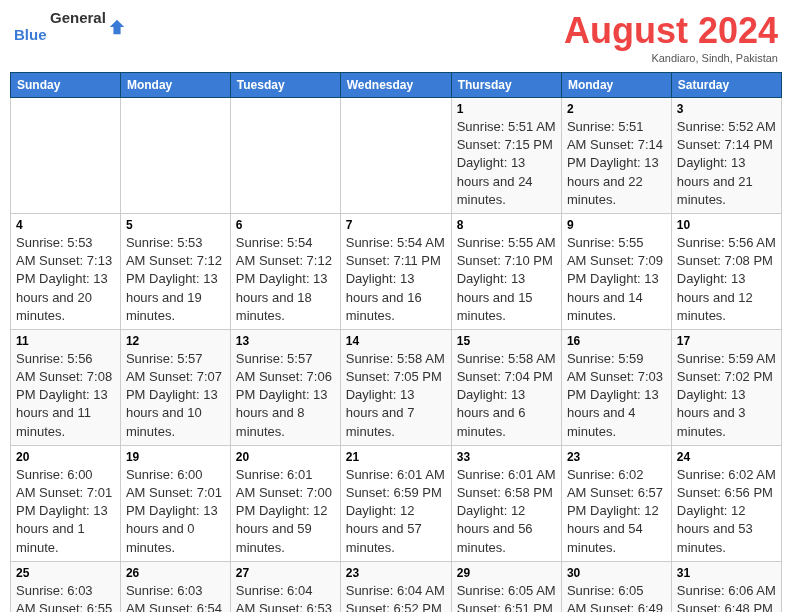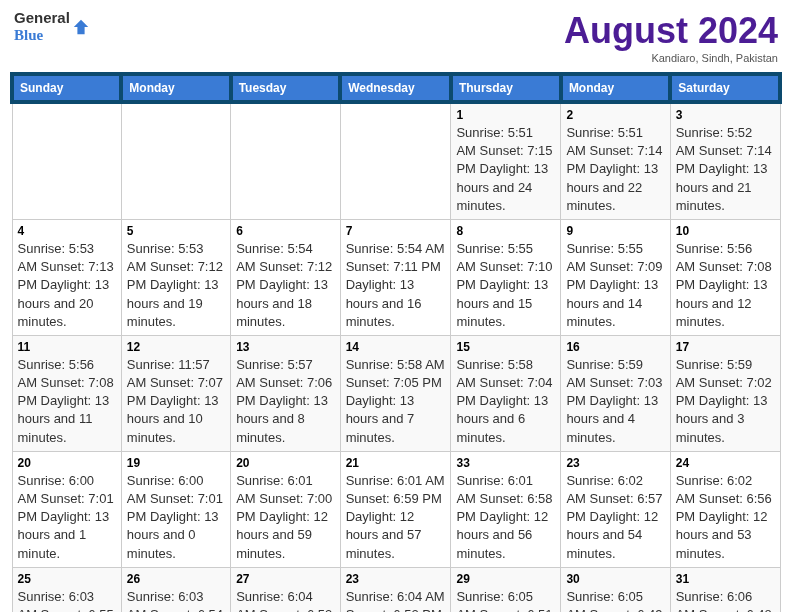--- a/index.html
+++ b/index.html
@@ -1,27 +1,27 @@
 <!DOCTYPE html>
 <html><head>
   <meta charset="utf-8">
   <style>
     * { box-sizing: border-box; margin: 0; padding: 0; }
     body { font-family: Arial, sans-serif; background: #fff; width: 792px; min-height: 612px; padding: 10px; }
     .header { display: flex; justify-content: space-between; align-items: flex-start; margin-bottom: 8px; padding: 0 4px; }
     .logo { display: flex; align-items: center; }
     .logo-text { display: flex; flex-direction: column; line-height: 1.1; }
-    .logo-general { font-size: 15px; font-weight: bold; color: #333; }
-    .logo-blue { font-size: 15px; font-weight: bold; color: #3a7bd5; font-family: Liberation Serif, serif; }
+    .logo-general { font-size: 15px; font-weight: bold; color: #333; margin-left: 36px; }
+    .logo-blue { font-size: 15px; font-weight: bold; color: #3a7bd5; }
     .logo-icon { width: 18px; height: 18px; margin-left: 2px; }
     .title-block { text-align: right; }
-    .main-title { font-size: 36px; font-weight: bold; color: #4c1d95; }
+    .main-title { font-size: 36px; font-weight: bold; color: #ef4444; }
     .subtitle { font-size: 11px; color: #555; }
     table { width: 100%; border-collapse: collapse; font-size: 11px; }
-    thead tr th { background: #3a7bd5; color: #fff; text-align: left; padding: 5px 6px; font-size: 12px; font-weight: bold; border: 4px solid #0c4a6e; }
+    thead tr th { background: #3a7bd5; color: #fff; text-align: left; padding: 5px 6px; font-size: 12px; font-weight: bold; border: 1px solid #0c4a6e; }
     tbody tr td { border: 1px solid #ccc; padding: 4px 5px; vertical-align: top; width: 113px; min-height: 80px; }
     tbody tr:nth-child(odd) td { background: #f9f9f9; }
     tbody tr:nth-child(even) td { background: #fff; }
     .day-num { font-weight: bold; font-size: 12px; display: block; margin-bottom: 2px; }
     .day-info { font-size: 13px; color: #333; line-height: 1.4; }
     td.empty { background: #fff !important; }
   </style>
 </head>
 <body>
 
@@ -124,21 +124,21 @@
       </tr>
       <tr>
         <td>
           <span class="day-num">11</span>
           <div class="day-info">Sunrise: 5:56 AM
 Sunset: 7:08 PM
 Daylight: 13 hours and 11 minutes.</div>
         </td>
         <td>
           <span class="day-num">12</span>
-          <div class="day-info">Sunrise: 11:57 AM
+          <div class="day-info">Sunrise: 5:57 AM
 Sunset: 7:07 PM
 Daylight: 13 hours and 10 minutes.</div>
         </td>
         <td>
           <span class="day-num">13</span>
           <div class="day-info">Sunrise: 5:57 AM
 Sunset: 7:06 PM
 Daylight: 13 hours and 8 minutes.</div>
         </td>
         <td>

